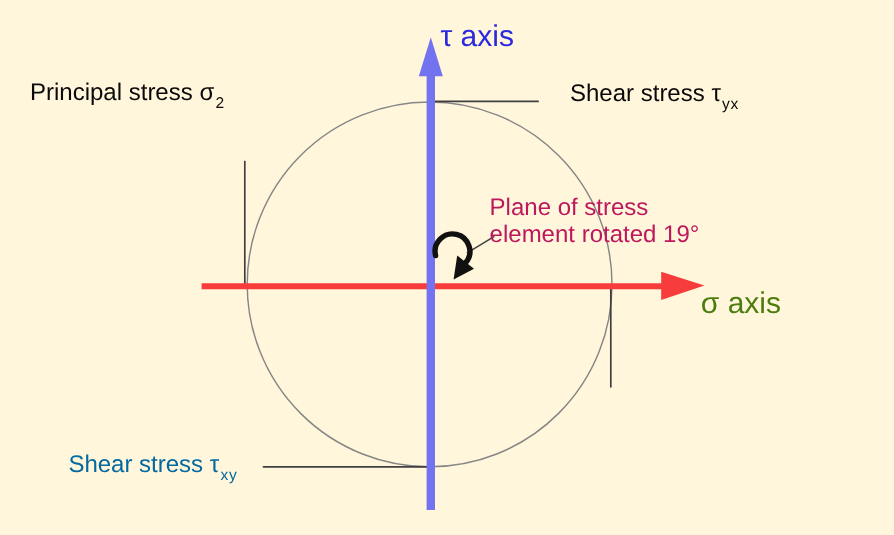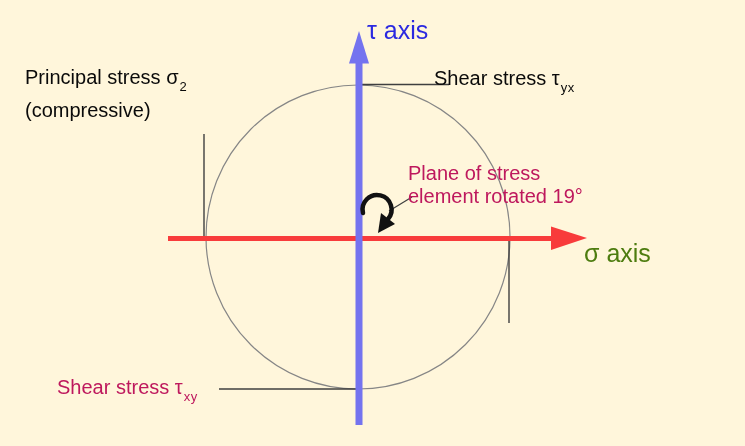--- a/index.html
+++ b/index.html
@@ -33,21 +33,21 @@
     letter-spacing: 0.5px;
   }
   .axis-label {
     position: absolute;
     font-size: 25px;
     line-height: 26px;
     white-space: nowrap;
   }
   
   .principal2 { left: 25px;  top: 62px;  width: 200px; }
-  .shear-yx   { left: 434px; top: 67px; }
+  .shear-yx   { left: 475px; top: 67px; }
   .plane      { left: 408px; top: 162px; width: 192px; line-height: 23px; }
   .principal1 { left: 493px; top: 330px; width: 180px; }
   .shear-xy   { left: 57px;  top: 376px; }
   .tau-axis-label   { left: 367px; top: 17px;  color: #2B29E0; }
   .sigma-axis-label { left: 584px; top: 240px; color: #FB1B1B; }
 </style>
 </head>
 <body>
 
 <div class="stage" style="background-color: rgb(255, 246, 219);">
@@ -70,26 +70,25 @@
 
     <path d="M 363 213 A 14.5 14.5 0 1 1 388 219" fill="none" stroke-width="4.5" stroke-linecap="round" stroke="#111111"></path>
     <polygon points="378,233 395,224 381,213" fill="#111111"></polygon>
   </svg>
 
   <div class="axis-label tau-axis-label" style="color: rgb(43, 41, 224);">τ axis</div>
   <div class="axis-label sigma-axis-label" style="color: #4d7c0f;">σ axis</div>
 
   <div class="lbl center two-line principal2" style="color: rgb(10, 10, 10);">
     <div><span>Principal stress σ</span><span class="sub">2</span></div>
-    <div>(compressive)</div>
   </div>
 
   <div class="lbl shear-yx" style="color: rgb(10, 10, 10);"><span>Shear stress τ</span><span class="sub">yx</span></div>
 
   <div class="lbl center plane" style="color: #be185d;">
     <div>Plane of stress</div>
     <div>element rotated 19°</div>
   </div>
 
 
-  <div class="lbl shear-xy" style="color: #be185d;"><span>Shear stress τ</span><span class="sub">xy</span></div>
+  <div class="lbl shear-xy" style="color: #0369a1;"><span>Shear stress τ</span><span class="sub">xy</span></div>
 
 </div>
 
 </body></html>

